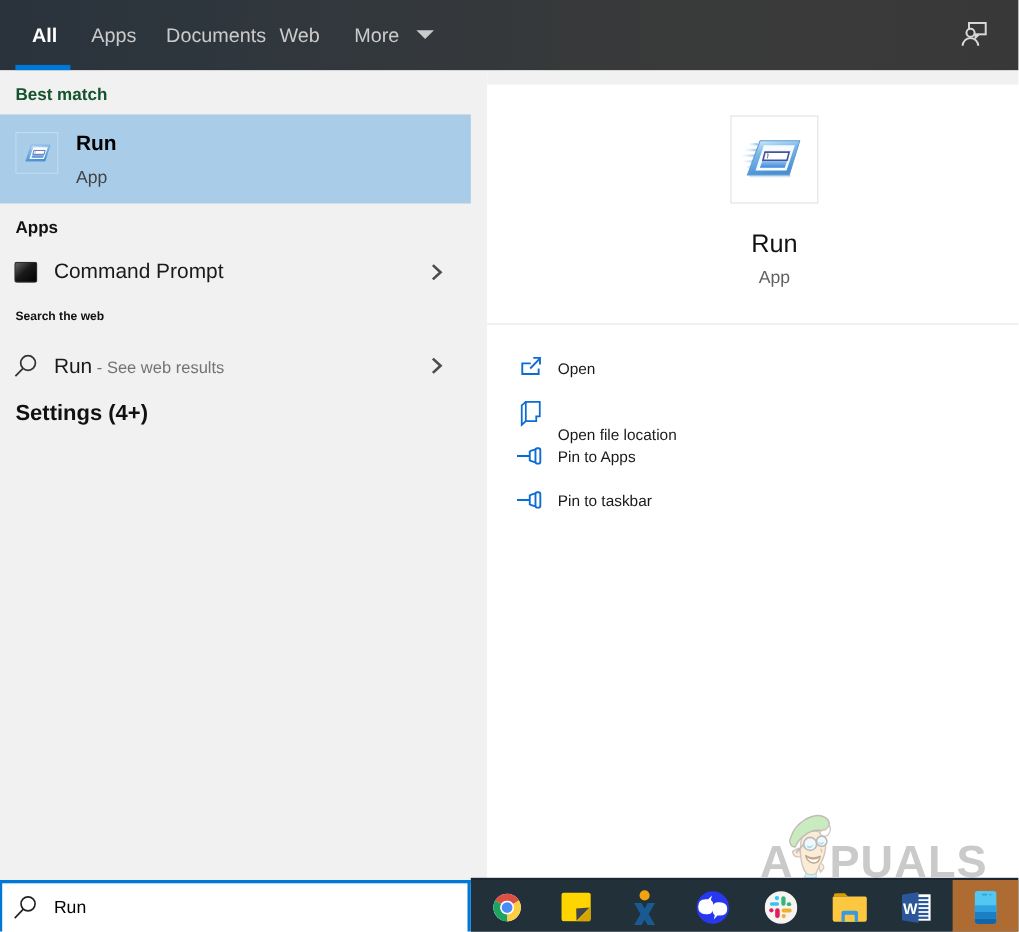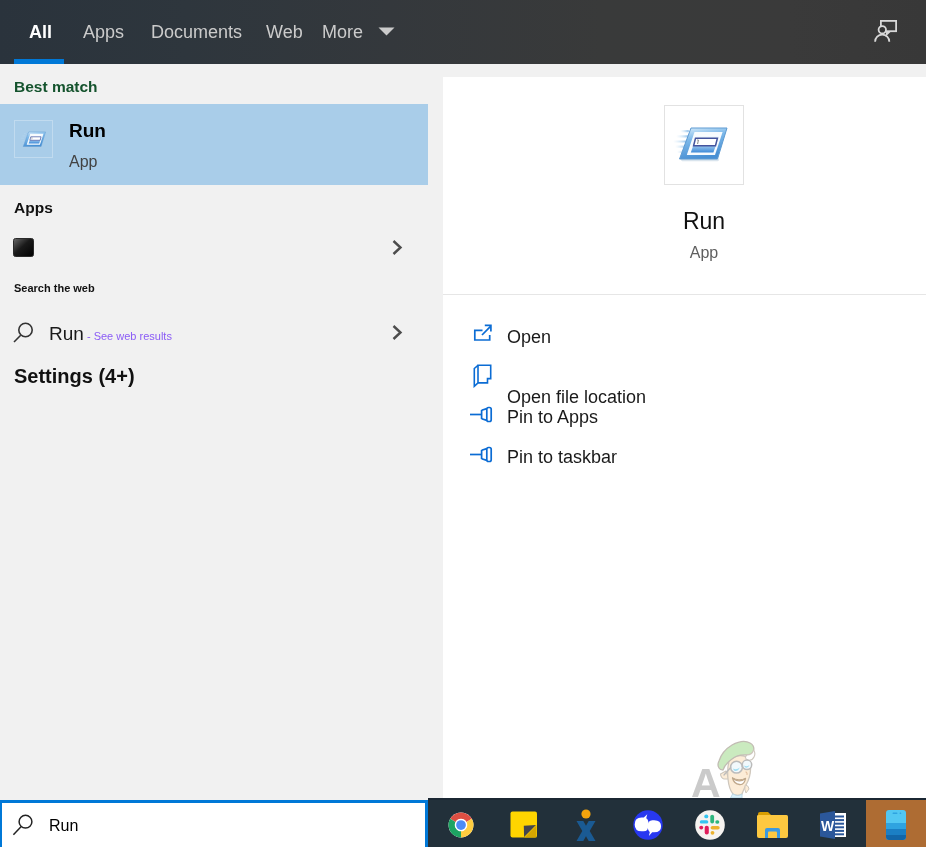--- a/index.html
+++ b/index.html
@@ -24,50 +24,50 @@
   #bestmatch-h { left:14px; top:78px; font-size:15.5px; font-weight:bold; color:#14532d; }
   #hilite { left:0; top:104px; width:428px; height:81px; background:#a9cde9; }
   #bm-iconbox { left:14px; top:120px; width:39px; height:38px; border:1px solid rgba(255,255,255,0.28); }
   #bm-title { left:69px; top:120px; font-size:19px; font-weight:bold; color:#000; }
   #bm-sub { left:69px; top:153px; font-size:16px; color:#424242; }
 
   #apps-h { left:14px; top:199px; font-size:15.5px; font-weight:bold; color:#111; }
   #cmd-text { left:49px; top:237px; font-size:19px; color:#1a1a1a; }
   #stw-h { left:14px; top:282px; font-size:11px; font-weight:bold; color:#111; }
   #web-run { left:49px; top:323px; font-size:19px; color:#1a1a1a; }
-  #web-run span { color:#8b5cf6; font-size:11px; }
+  #web-run span { color:#737373; font-size:15px; }
   #settings-h { left:14px; top:365px; font-size:20px; font-weight:bold; color:#111; }
 
   
   #iconbox { left:664px; top:105px; width:80px; height:80px; background:#fff;
     border:1px solid #e2e2e2; }
   #r-title { left:443px; top:208px; width:522px; text-align:center; font-size:23px; color:#111; }
   #r-sub { left:443px; top:244px; width:522px; text-align:center; font-size:16px; color:#5f5f5f; }
   #divider { left:443px; top:294px; width:483px; height:1px; background:#e6e6e6; }
-  .action { left:507px; font-size:18px; color:#1a1a1a; }
+  .action { left:507px; font-size:14px; color:#1a1a1a; }
 
   
   #taskbar { left:428px; top:798px; width:498px; height:49px; background:#1b2733; }
   #tb-main { left:428px; top:800px; width:438px; height:47px; background:#22303a; }
   #tb-orange { left:866px; top:800px; width:60px; height:47px; background:#ae6c33; }
   #searchbox { left:0; top:800px; width:428px; height:47px; background:#fff;
     border:3px solid #0078d7; border-left-width:2px; border-bottom:none; }
   #sb-text { left:49px; top:817px; font-size:16px; color:#000; }
 
   
   .wm { top:763px; font-size:41px; font-weight:bold; color:#cacaca; line-height:41px; letter-spacing:1px; }
 </style>
 </head>
 <body>
 <div id="stage">
   <div class="abs" id="topbar">
     <div class="abs tab" id="tab-all" style="left:29px">All</div>
     <div class="abs tab" style="left:83px">Apps</div>
     <div class="abs tab" style="left:151px">Documents</div>
-    <div class="abs tab" style="left:266px">Web</div>
+    <div class="abs tab" style="left:254px">Web</div>
     <div class="abs tab" style="left:322px">More</div>
     <svg class="abs" style="left:378px;top:27px" width="17" height="9" viewBox="0 0 17 9">
       <path d="M0.5 0.5 L16.5 0.5 L8.5 8.5 Z" fill="#cbcbcb"></path>
       </svg>
     <svg class="abs" style="left:872px;top:16px" width="27" height="28" viewBox="0 0 27 28">
       <g fill="none" stroke="#d8d8d8" stroke-width="1.8">
         <rect x="8.9" y="4.9" width="15.2" height="10.3"></rect>
       </g>
       <path d="M14.2 14.9 L19.6 14.9 L13.7 20.6 Z" fill="#d8d8d8"></path>
       <circle cx="10.3" cy="13.8" r="3.7" fill="#333333" stroke="#d8d8d8" stroke-width="1.8"></circle>
@@ -81,20 +81,21 @@
   <div class="abs" id="rightbg"></div>
   <div class="abs" id="rightpanel"></div>
 
   <div class="abs" id="bestmatch-h">Best match</div>
   <div class="abs" id="hilite"></div>
   <div class="abs" id="bm-iconbox"></div>
   <div class="abs" id="bm-title">Run</div>
   <div class="abs" id="bm-sub">App</div>
 
   <div class="abs" id="apps-h">Apps</div>
+  <div class="abs" id="cmd-text">Command Prompt</div>
   <div class="abs" id="stw-h">Search the web</div>
   <div class="abs" id="web-run">Run<span> - See web results</span></div>
   <div class="abs" id="settings-h">Settings (4+)</div>
 
   <svg class="abs" style="left:13px;top:238px" width="21" height="19" viewBox="0 0 21 19">
     <defs>
         <linearGradient id="cmdg" x1="0" y1="0" x2="1" y2="1">
       <stop offset="0" stop-color="#6a6a6a"></stop>
           <stop offset="0.45" stop-color="#1a1a1a"></stop>
       <stop offset="1" stop-color="#000"></stop>
@@ -148,20 +149,21 @@
     <rect x="16.8" y="2.5" width="4.4" height="14" rx="1.7"></rect>
   </svg>
   <svg class="abs" style="left:470px;top:445px" width="23" height="19" viewBox="0 0 23 19" fill="none" stroke="#0b6cd4" stroke-width="1.7">
     <path d="M0 9.5 H11"></path>
     <path d="M11.6 5 V14"></path>
     <path d="M11.6 5.2 L16.8 3.6 M11.6 13.8 L16.8 15.4"></path>
     <rect x="16.8" y="2.5" width="4.4" height="14" rx="1.7"></rect>
   </svg>
 
   <div class="abs wm" style="left:691px">A</div>
+  <div class="abs wm" style="left:754px">PUALS</div>
 
   <svg class="abs" style="left:716px;top:739px" width="42" height="59" viewBox="0 0 42 59" opacity="0.72">
     <g stroke-linejoin="round" stroke-linecap="round">
       <path d="M8 40 Q5 39 4.5 35 L10 32 L13 40 Z" fill="#fbe6c8" stroke="#bcb2a4" stroke-width="1.2"></path>
       <path d="M13 22 Q20 15 28 17 Q34 20 34.5 28 Q35 37 30 46 Q27 52 26 55 Q22 58 17 55 Q13 50 12 40 Q11 30 13 22 Z" fill="#fbe6c8" stroke="#bcb2a4" stroke-width="1.3"></path>
       <path d="M17 55 Q22 58 26 55 L26 59 L15 59 Z" fill="#c8e9f7" stroke="#9cc4da" stroke-width="1"></path>
       <path d="M30 46 Q33 47 33 50 L30 54 Q28 50 29 47 Z" fill="#fbe6c8" stroke="#bcb2a4" stroke-width="1"></path>
       <path d="M3 29 Q1 26 3 22 Q6 12 16 6 Q27 0 34 4 Q39 7 37.5 12 Q36 16 31 16 Q22 15 16 20 Q9 25 7 31 Q4 31 3 29 Z" fill="#b7e3a7" stroke="#aaa396" stroke-width="1.3"></path>
       <path d="M31 16 Q36 16 37.5 11 Q40 14 38 18 Q36 22 32 21 Q29 20 29.5 17.5 Z" fill="#ffffff" stroke="#bcb2a4" stroke-width="1.1"></path>
       <circle cx="20.5" cy="28.2" r="5.9" fill="#eef8fc" stroke="#a2a2a2" stroke-width="1.5"></circle>

